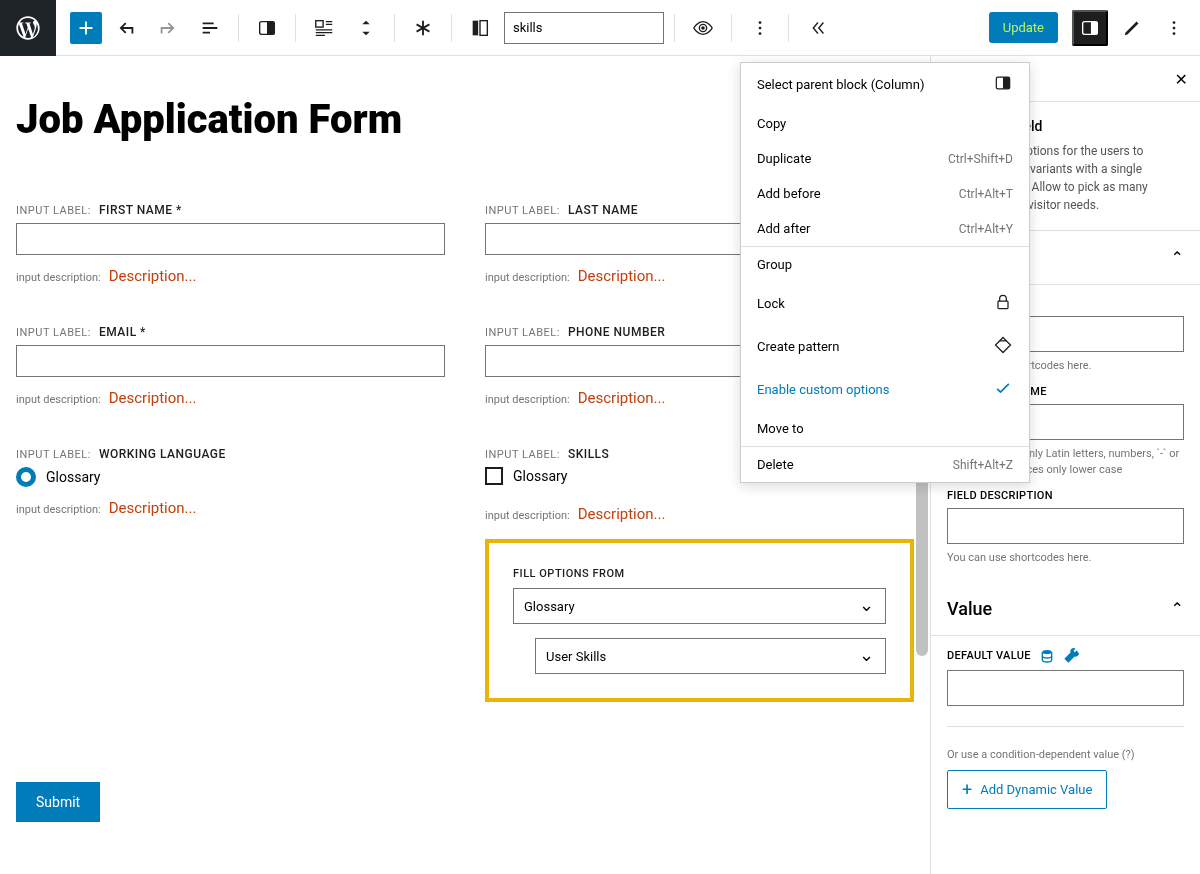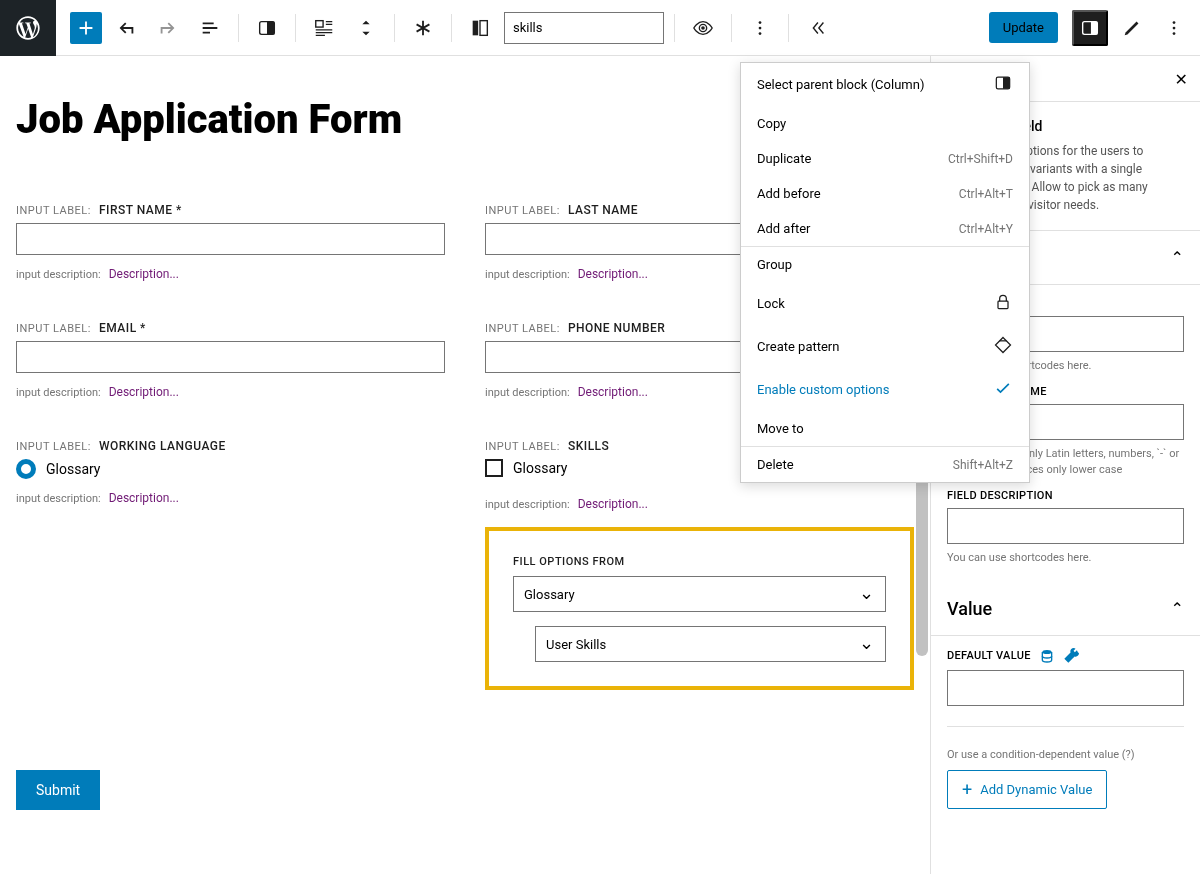--- a/index.html
+++ b/index.html
@@ -9,40 +9,40 @@
     .top-toolbar { height: 56px; border-bottom: 1px solid #e0e0e0; display: flex; align-items: center; padding: 0 8px; gap: 6px; }
     .wp-logo { width: 56px; height: 56px; background: #1d2327; display: flex; align-items: center; justify-content: center; margin: 0 8px 0 -8px; }
     .wp-logo svg { width: 28px; height: 28px; fill: #fff; }
     .icon-btn { width: 36px; height: 36px; display: flex; align-items: center; justify-content: center; border: none; background: transparent; cursor: pointer; border-radius: 2px; }
     .icon-btn svg { width: 22px; height: 22px; fill: #1e1e1e; }
     .icon-btn.muted svg { fill: #949494; }
     .add-btn { background: #007cba; width: 32px; height: 32px; border-radius: 2px; }
     .add-btn svg { fill: #fff; }
     .toolbar-sep { width: 1px; height: 28px; background: #e0e0e0; margin: 0 4px; }
     .toolbar-text-input { height: 32px; width: 160px; border: 1px solid #757575; padding: 0 8px; font-size: 13px; }
-    .update-btn { background: #007cba; color: #000000; border: none; padding: 8px 14px; border-radius: 3px; font-size: 13px; cursor: pointer; margin-left: auto; }
+    .update-btn { background: #007cba; color: #bef264; border: none; padding: 8px 14px; border-radius: 3px; font-size: 13px; cursor: pointer; margin-left: auto; }
     .settings-btn { width: 36px; height: 36px; background: #1e1e1e; border-radius: 2px; display: flex; align-items: center; justify-content: center; }
     .settings-btn svg { fill: #fff; width: 22px; height: 22px; }
     
     
     .workspace { display: flex; height: calc(100% - 56px); }
     .canvas { flex: 1; padding: 40px 16px 16px; overflow-y: auto; position: relative; }
     .sidebar { width: 270px; border-left: 1px solid #e0e0e0; overflow-y: auto; padding: 0; }
     
     
     .form-title { font-size: 40px; font-weight: 900; margin-bottom: 60px; }
     .form-row { display: flex; gap: 40px; margin-bottom: 40px; }
     .form-col { flex: 1; max-width: 430px; }
     .field-label-row { font-size: 11px; color: #757575; letter-spacing: 0.5px; margin-bottom: 6px; }
     .field-label-row .caption { margin-right: 8px; }
     .field-label-row .value { font-size: 12px; color: #1e1e1e; font-weight: 500; }
     .field-input { width: 100%; height: 32px; border: 1px solid #757575; padding: 0 8px; }
     .field-desc-row { font-size: 11px; color: #757575; margin-top: 12px; }
     .field-desc-row .caption { margin-right: 8px; }
-    .field-desc-row .placeholder { font-size: 12px; color: #701a75; }
+    .field-desc-row .placeholder { font-size: 15px; color: #c2410c; }
     
     .radio-option, .check-option { display: flex; align-items: center; gap: 10px; margin-top: 4px; }
     .radio-disc { width: 20px; height: 20px; border: 5px solid #007cba; border-radius: 50%; background: #fff; }
     .check-box { width: 18px; height: 18px; border: 2px solid #1e1e1e; }
     .option-text { font-size: 14px; }
     
     .options-panel { border: 4px solid #eab308; padding: 24px 24px; margin-top: 16px; }
     .opt-label { font-size: 11px; color: #1e1e1e; font-weight: 500; letter-spacing: 0.5px; margin-bottom: 8px; }
     .opt-select { width: 100%; height: 36px; border: 1px solid #757575; padding: 0 10px; font-size: 13px; background: #fff; appearance: none; position: relative; }
     .opt-select-wrap { position: relative; margin-bottom: 14px; }

